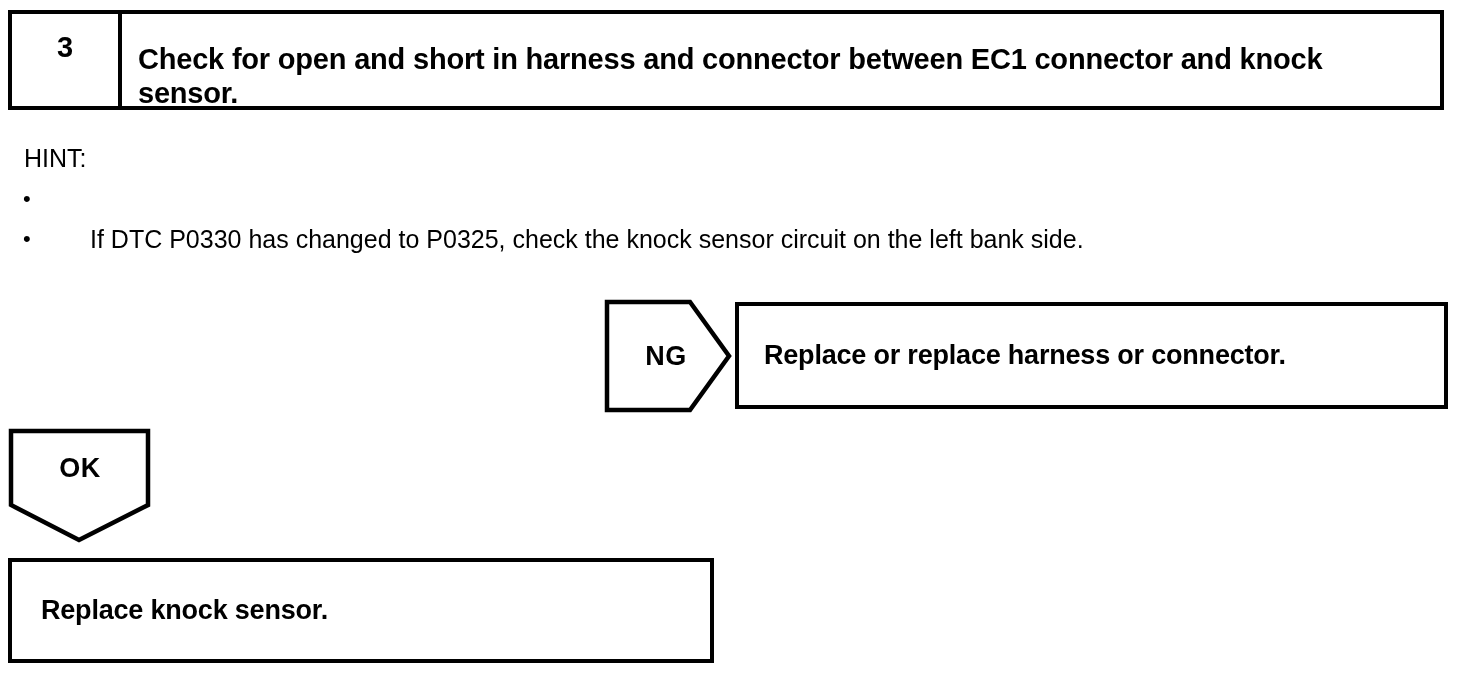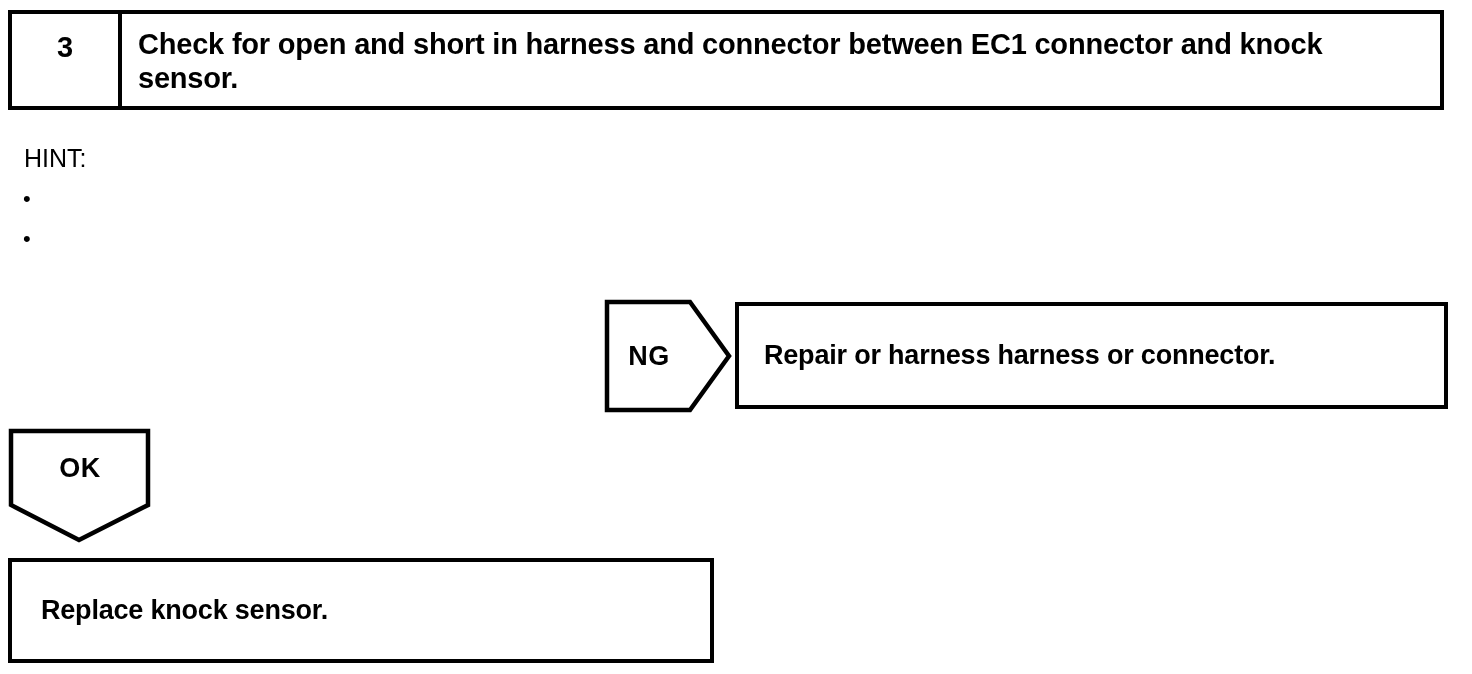--- a/index.html
+++ b/index.html
@@ -34,21 +34,21 @@
     align-items: flex-start;
     justify-content: center;
     font-size: 29px;
     font-weight: 700;
     padding-top: 17px;
     box-sizing: border-box;
     flex: 0 0 auto;
   }
   .step-title-cell {
     flex: 1 1 auto;
-    padding: 13px 10px 0 16px;
+    padding: 28px 10px 0 16px;
     box-sizing: border-box;
   }
   .step-title {
     font-size: 29px;
     font-weight: 700;
     line-height: 34px;
     max-width: 1280px;
     letter-spacing: -0.2px;
   }
 
@@ -80,21 +80,21 @@
   
   .connector-label {
     font-size: 27px;
     font-weight: 700;
     letter-spacing: 0.5px;
     display: flex;
     align-items: center;
     justify-content: center;
   }
   .ng-connector { left: 604px; top: 299px; width: 128px; height: 114px; }
-  .ng-label { left: 604px; top: 299px; width: 90px; height: 114px; }
+  .ng-label { left: 604px; top: 299px; width: 90px; height: 114px; padding-left: 17px; }
   .ok-connector { left: 8px; top: 428px; width: 144px; height: 116px; }
   .ok-label { left: 8px; top: 428px; width: 144px; height: 80px; }
 
   
   .action-box {
     border: 4px solid #000;
     box-sizing: border-box;
     display: flex;
     align-items: center;
   }
@@ -127,31 +127,32 @@
   </div>
 
   <div class="abs hint-label">HINT:</div>
 
   <div class="abs hint-item hint-item-1">
     <span class="bullet-icon">•</span>
   </div>
 
   <div class="abs hint-item hint-item-2">
     <span class="bullet-icon">•</span>
+    <span>If DTC P0330 has changed to P0325, check the knock sensor circuit on the left bank side.</span>
   </div>
 
   <div class="abs ng-connector">
     <svg width="128" height="114" viewBox="0 0 128 114">
       <polygon points="3,3 86,3 125,57 86,111 3,111" fill="#ffffff" stroke="#000000" stroke-width="4.5" stroke-linejoin="miter"></polygon>
     </svg>
   </div>
   <div class="abs connector-label ng-label">NG</div>
 
   <div class="abs action-box ng-action-box">
-    <span class="action-text">Repair or harness harness or connector.</span>
+    <span class="action-text">Replace or replace harness or connector.</span>
   </div>
 
   <div class="abs ok-connector">
     <svg width="144" height="116" viewBox="0 0 144 116">
       <polygon points="3,3 140,3 140,77 71,112 3,77" fill="#ffffff" stroke="#000000" stroke-width="4.5" stroke-linejoin="miter"></polygon>
     </svg>
   </div>
   <div class="abs connector-label ok-label">OK</div>
 
   <div class="abs action-box ok-action-box">

